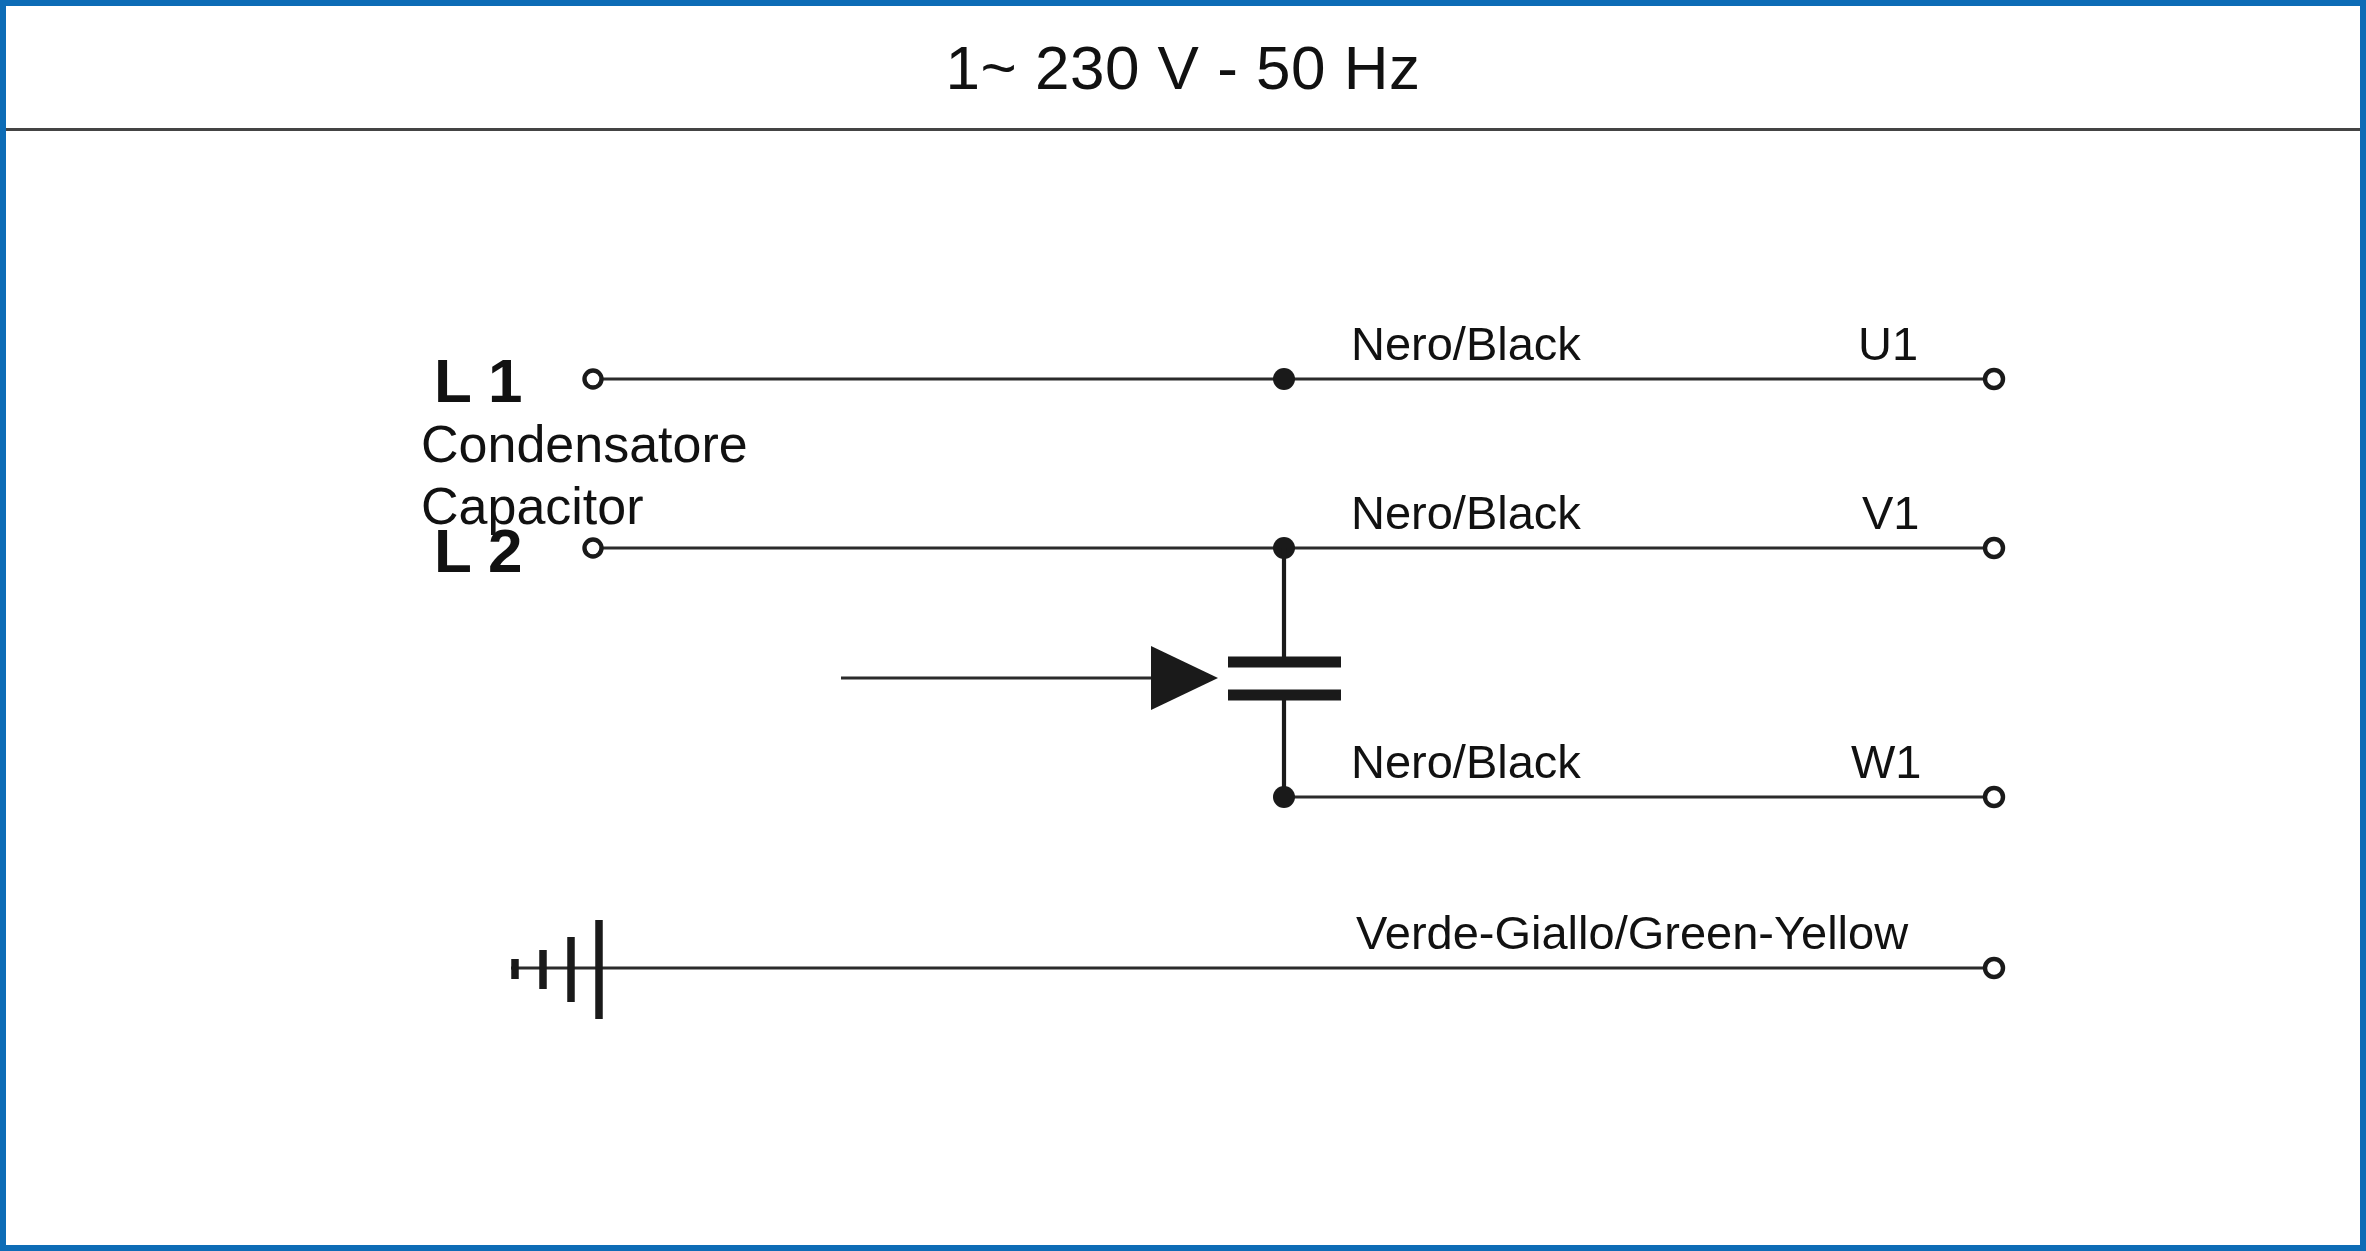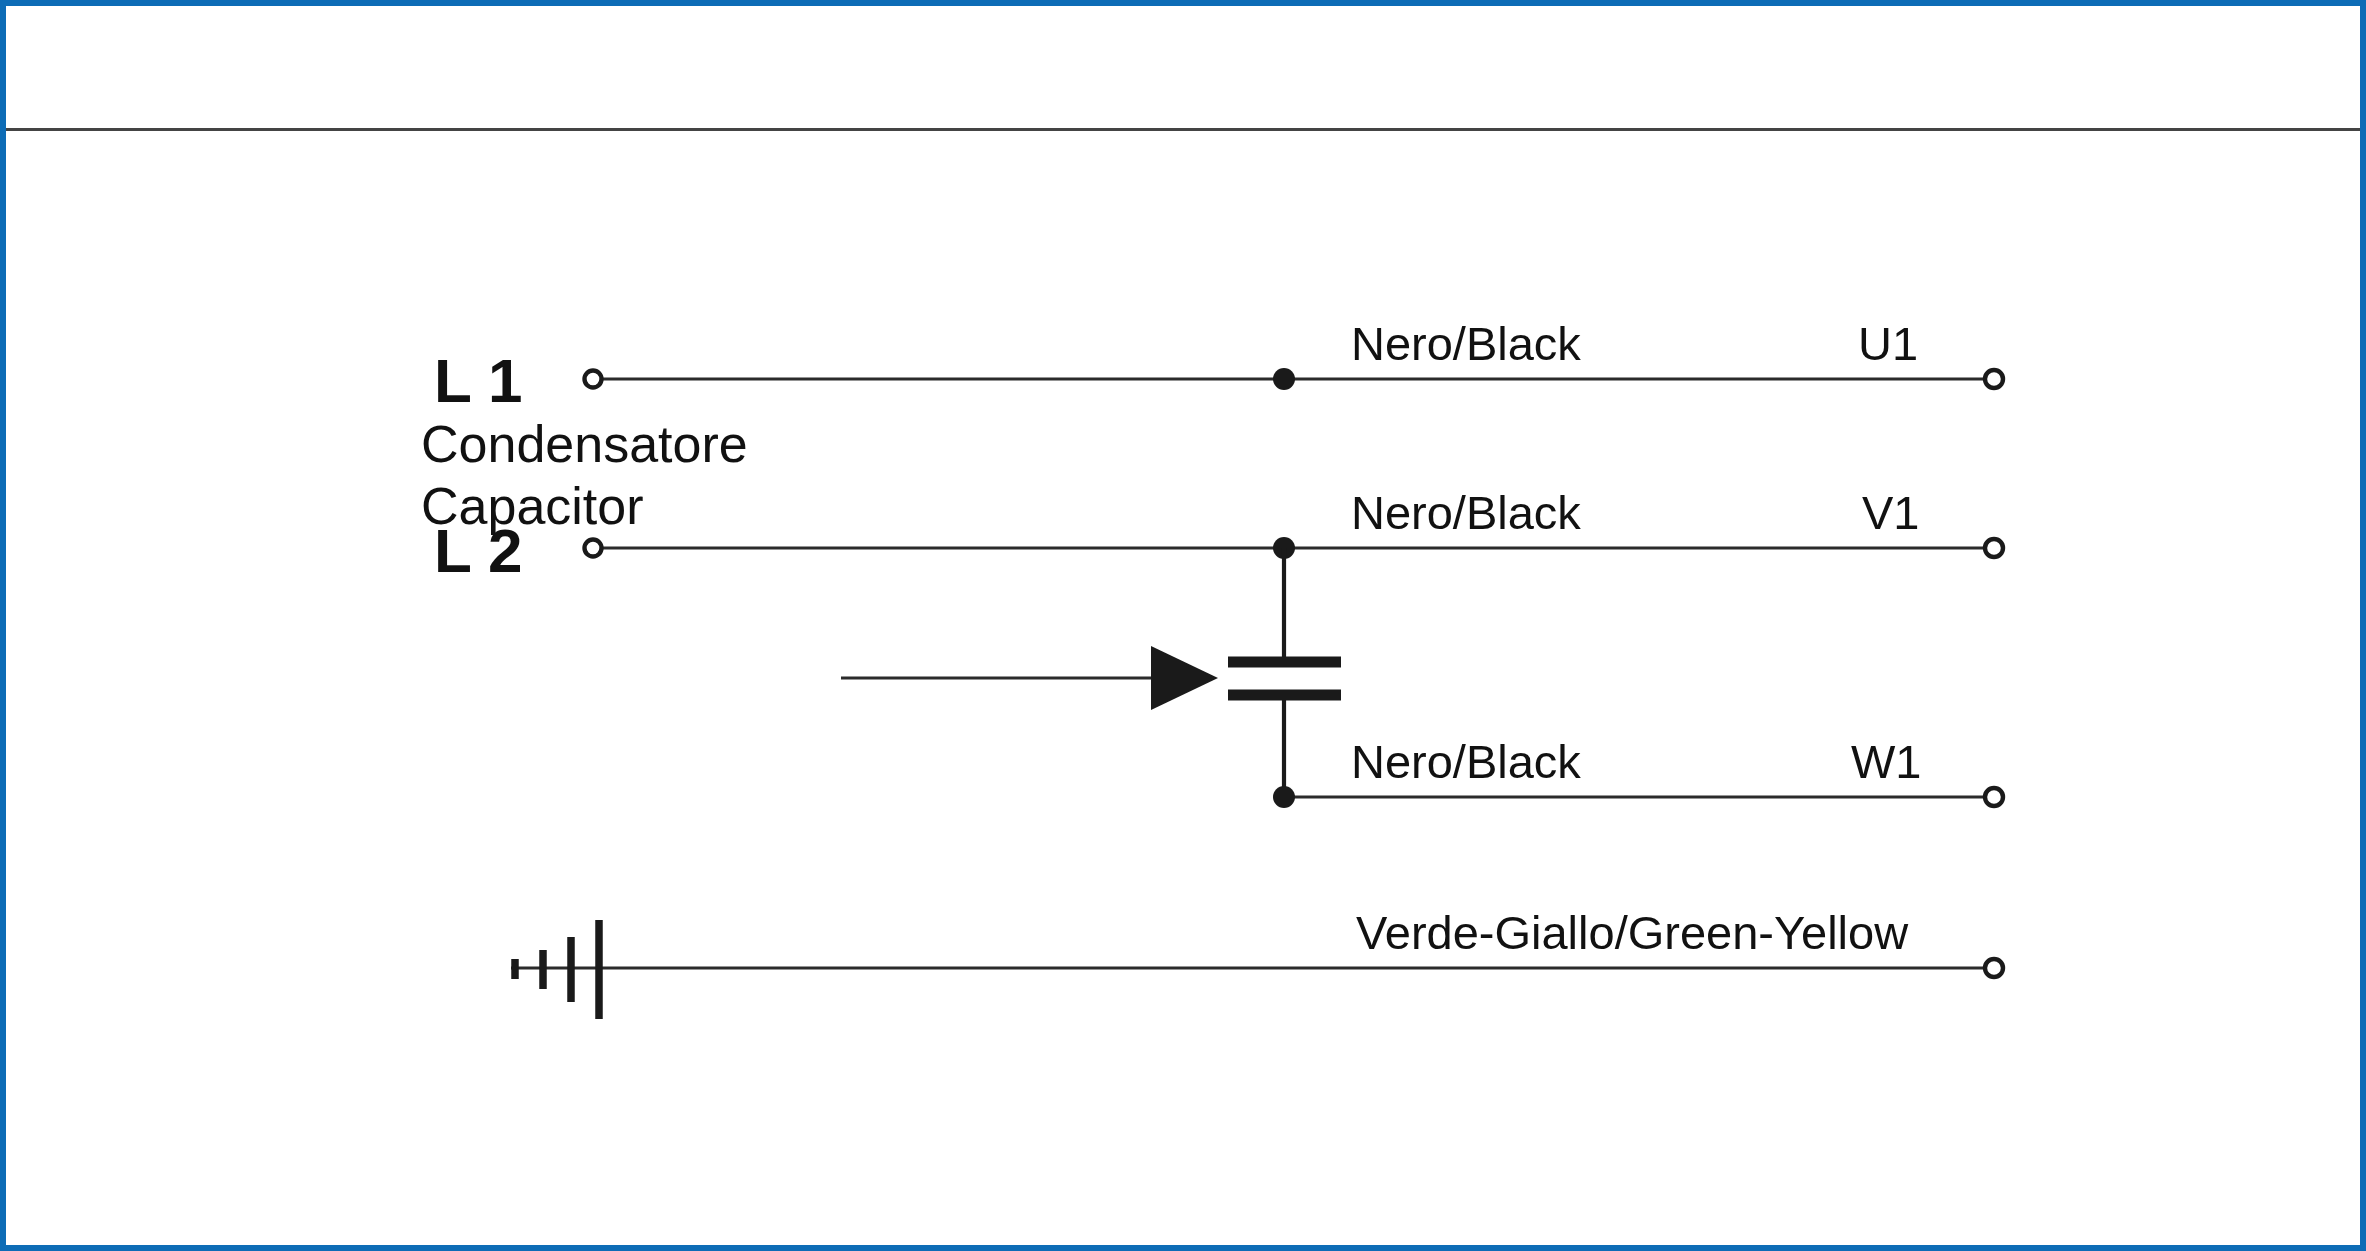--- a/index.html
+++ b/index.html
@@ -112,20 +112,23 @@
     font-family: "Liberation Sans", sans-serif;
     font-size: 52px;
     fill: #111111;
   }
 </style>
 </head>
 <body>
 
 <div class="page">
 
+  <div class="header">
+    <div class="title">1~ 230 V - 50 Hz</div>
+  </div>
   <div class="header-rule"></div>
 
   <div class="diagram">
     <svg width="2354" height="1113" viewBox="0 0 2354 1113" xmlns="http://www.w3.org/2000/svg">
 
       <g>
         <line class="wire" x1="595" y1="247" x2="1980" y2="247"></line>
         <circle class="terminal" cx="587" cy="247" r="8.5"></circle>
         <circle class="junction" cx="1278" cy="247" r="11"></circle>
         <circle class="terminal" cx="1988" cy="247" r="9"></circle>

